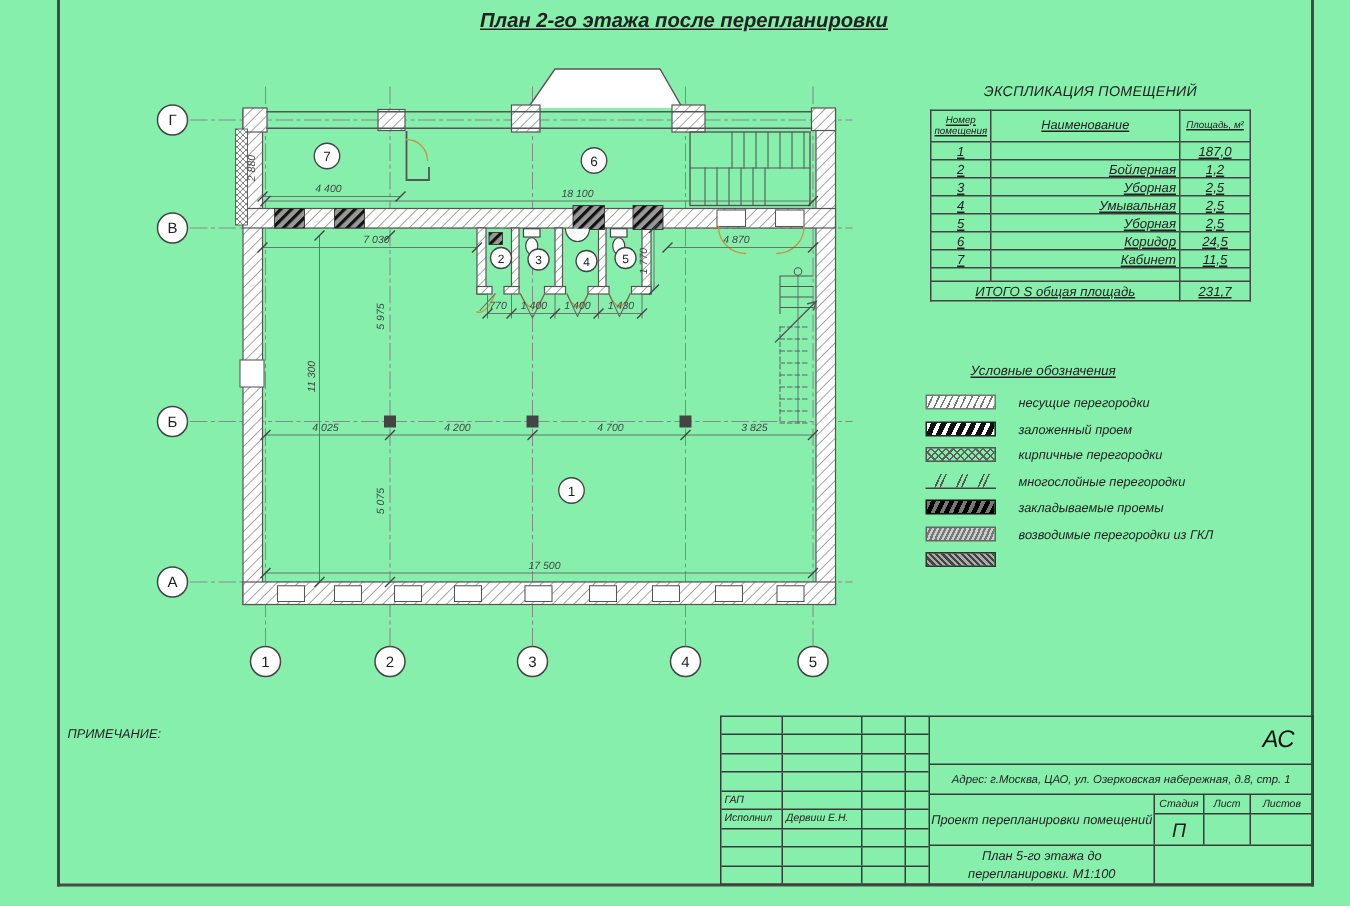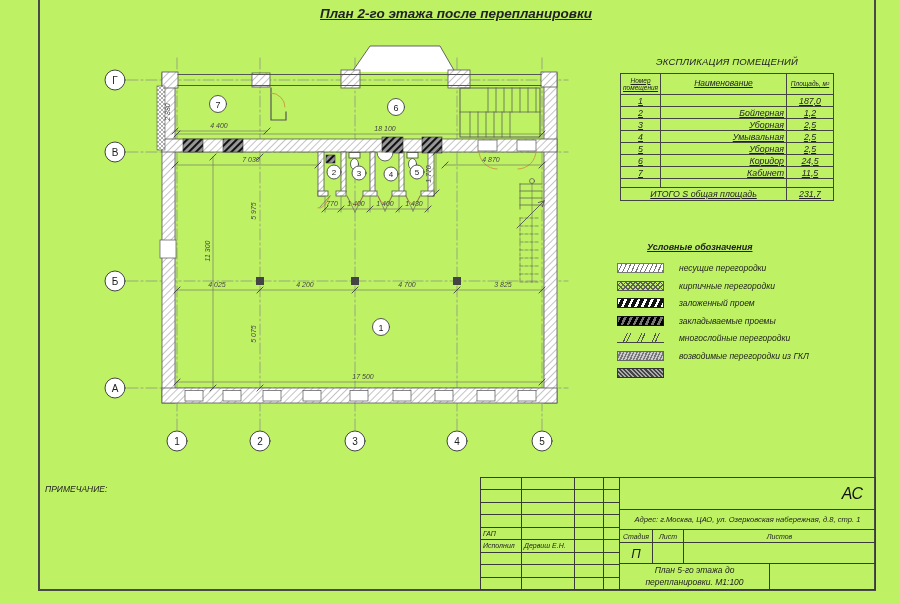--- a/index.html
+++ b/index.html
@@ -1,16 +1,16 @@
 <!DOCTYPE html>
 <html><head>
 <meta charset="utf-8">
 <style>
   html,body{margin:0;padding:0;background:#fff;}
-  .sheet{position:relative;width:900px;height:604px;background:#bef264;overflow:hidden;
+  .sheet{position:relative;width:900px;height:604px;background:#86efac;overflow:hidden;
          font-family:"Liberation Sans",sans-serif;color:#333;}
   .frame-left{position:absolute;left:38px;top:0;width:2px;height:591px;background:#4a4a4a;}
   .frame-right{position:absolute;left:874px;top:0;width:2px;height:591px;background:#4a4a4a;}
   .frame-bottom{position:absolute;left:38px;top:589px;width:838px;height:2px;background:#4a4a4a;}
 
   .main-title{position:absolute;left:300px;top:6px;width:312px;text-align:center;
     font-size:13.5px;font-weight:bold;font-style:italic;text-decoration:underline;color:#222;}
 
   
   .expl{position:absolute;left:620px;top:56px;width:214px;font-style:italic;}
@@ -20,21 +20,21 @@
   .expl th{font-weight:normal;text-align:center;font-size:6.5px;line-height:1.15;height:20px;}
   .expl th.h-name{font-size:8.5px;}
   .expl td{font-size:8.8px;height:11px;text-align:center;}
   .expl td.c-name{text-align:right;padding-left:5px;}
   .expl tr.spacer td{height:8px;}
   .expl tr.total td{font-size:8.8px;height:12px;}
   .col-num{width:34px;} .col-area{width:42px;}
 
   
   .legend{position:absolute;left:617px;top:242px;width:240px;font-style:italic;}
-  .legend-title{margin:0 0 11px 30px;font-size:9px;font-weight:bold;text-decoration:underline;color:#222;}
+  .legend-title{margin:0 0 11px 30px;font-size:9px;font-weight:normal;text-decoration:underline;color:#222;}
   .legend-item{display:flex;align-items:flex-start;margin-bottom:6.5px;}
   .sw{width:47px;height:10px;margin-right:15px;flex:none;margin-top:0;box-sizing:border-box;}
   .legend-label{font-size:8.5px;line-height:1.3;width:135px;color:#222;}
   .sw0{background:repeating-linear-gradient(115deg,#fff 0 3px,#777 3px 4px);border:1px solid #777;}
   .sw1{background:repeating-linear-gradient(115deg,#fff 0 2.5px,#111 2.5px 6px);border:1px solid #222;}
   .sw2{background:repeating-linear-gradient(45deg,rgba(90,90,90,.95) 0 1px,transparent 1px 3.5px),
        repeating-linear-gradient(-45deg,rgba(90,90,90,.95) 0 1px,transparent 1px 3.5px);border:1px solid #555;}
   .sw3{background:repeating-linear-gradient(115deg,transparent 0 9px,#555 9px 10px,transparent 10px 12px,#555 12px 13px);
        border-bottom:1.5px solid #444;}
   .sw4{background:repeating-linear-gradient(115deg,#777 0 2.5px,#000 2.5px 5.5px);border:1px solid #111;}
@@ -334,34 +334,34 @@
       </table>
   </div>
 
   <div class="legend">
     <div class="legend-title">Условные обозначения</div>
     <div class="legend-item">
       <span class="sw sw0"></span>
       <span class="legend-label">несущие перегородки</span>
     </div>
     <div class="legend-item">
+      <span class="sw sw1"></span>
+      <span class="legend-label">заложенный проем</span>
+    </div>
+    <div class="legend-item">
       <span class="sw sw2"></span>
       <span class="legend-label">кирпичные перегородки</span>
     </div>
     <div class="legend-item">
-      <span class="sw sw1"></span>
-      <span class="legend-label">заложенный проем</span>
+      <span class="sw sw3"></span>
+      <span class="legend-label">многослойные перегородки</span>
     </div>
     <div class="legend-item">
       <span class="sw sw4"></span>
       <span class="legend-label">закладываемые проемы</span>
-    </div>
-    <div class="legend-item">
-      <span class="sw sw3"></span>
-      <span class="legend-label">многослойные перегородки</span>
     </div>
     <div class="legend-item">
       <span class="sw sw5"></span>
       <span class="legend-label">возводимые перегородки из ГКЛ</span>
     </div>
     <div class="legend-item">
       <span class="sw sw6"></span>
     </div>
   </div>
 
@@ -421,20 +421,21 @@
           <span class="tb-c"></span>
           <span class="tb-c"></span>
           <span class="tb-c"></span>
           <span class="tb-c"></span>
         </div>
     </div>
     <div class="tb-right">
       <div class="tb-code">АС</div>
       <div class="tb-addr">Адрес: г.Москва, ЦАО, ул. Озерковская набережная, д.8, стр. 1</div>
       <div class="tb-mid">
+        <div class="tb-project">Проект перепланировки помещений</div>
         <div class="tb-stage">
           <span class="tb-sh">Стадия</span>
           <span class="tb-sh">Лист</span>
           <span class="tb-sh last">Листов</span>
           <span class="tb-sv">П</span>
           <span class="tb-sv"></span>
           <span class="tb-sv last"></span>
         </div>
       </div>
       <div class="tb-bottom">

